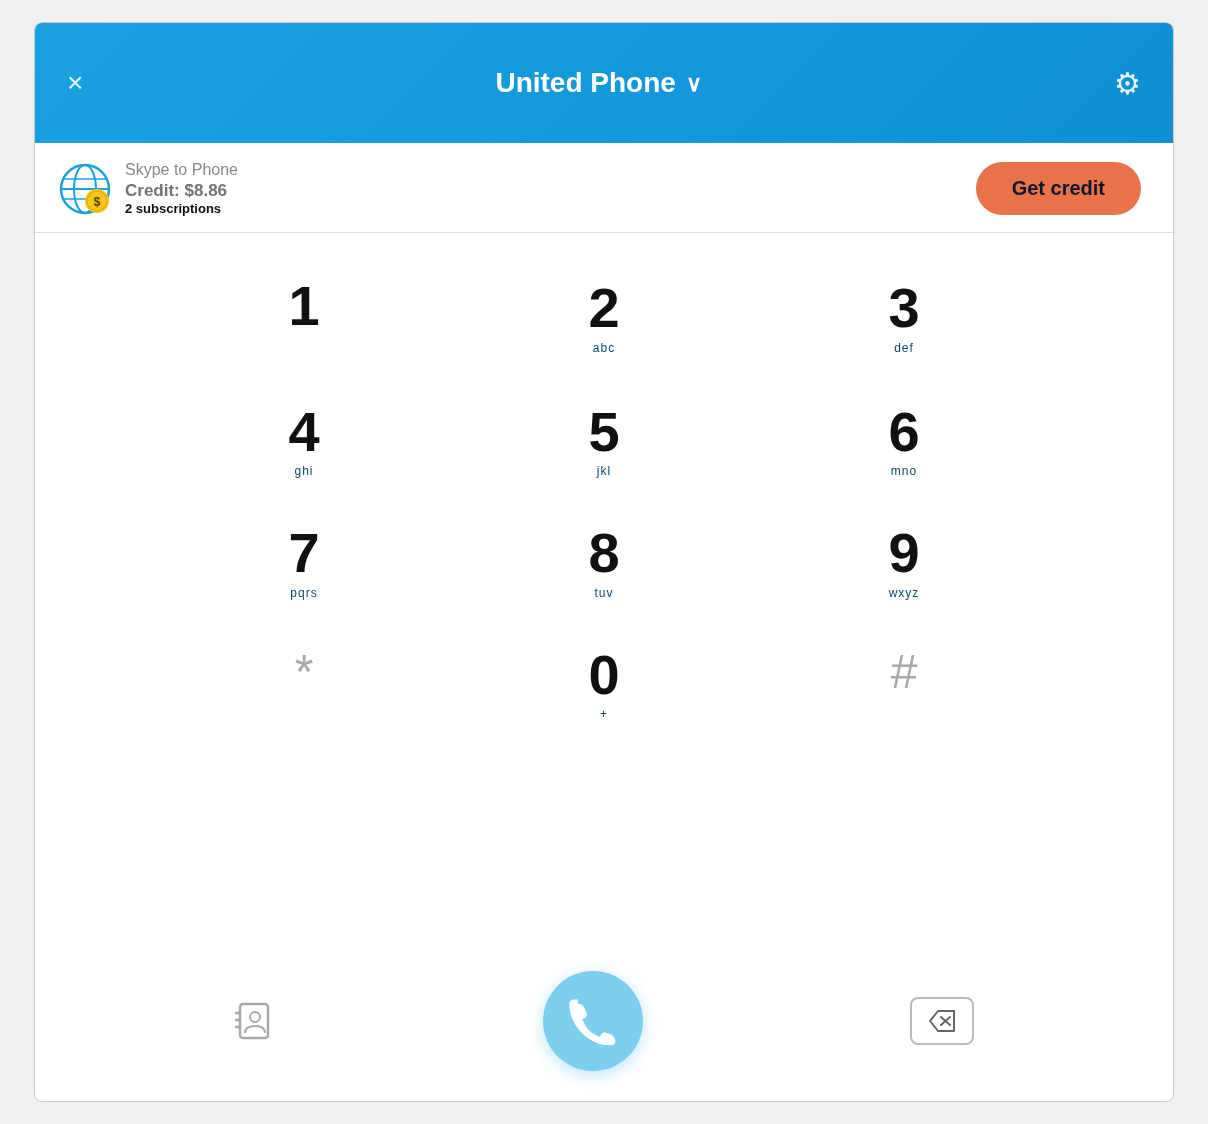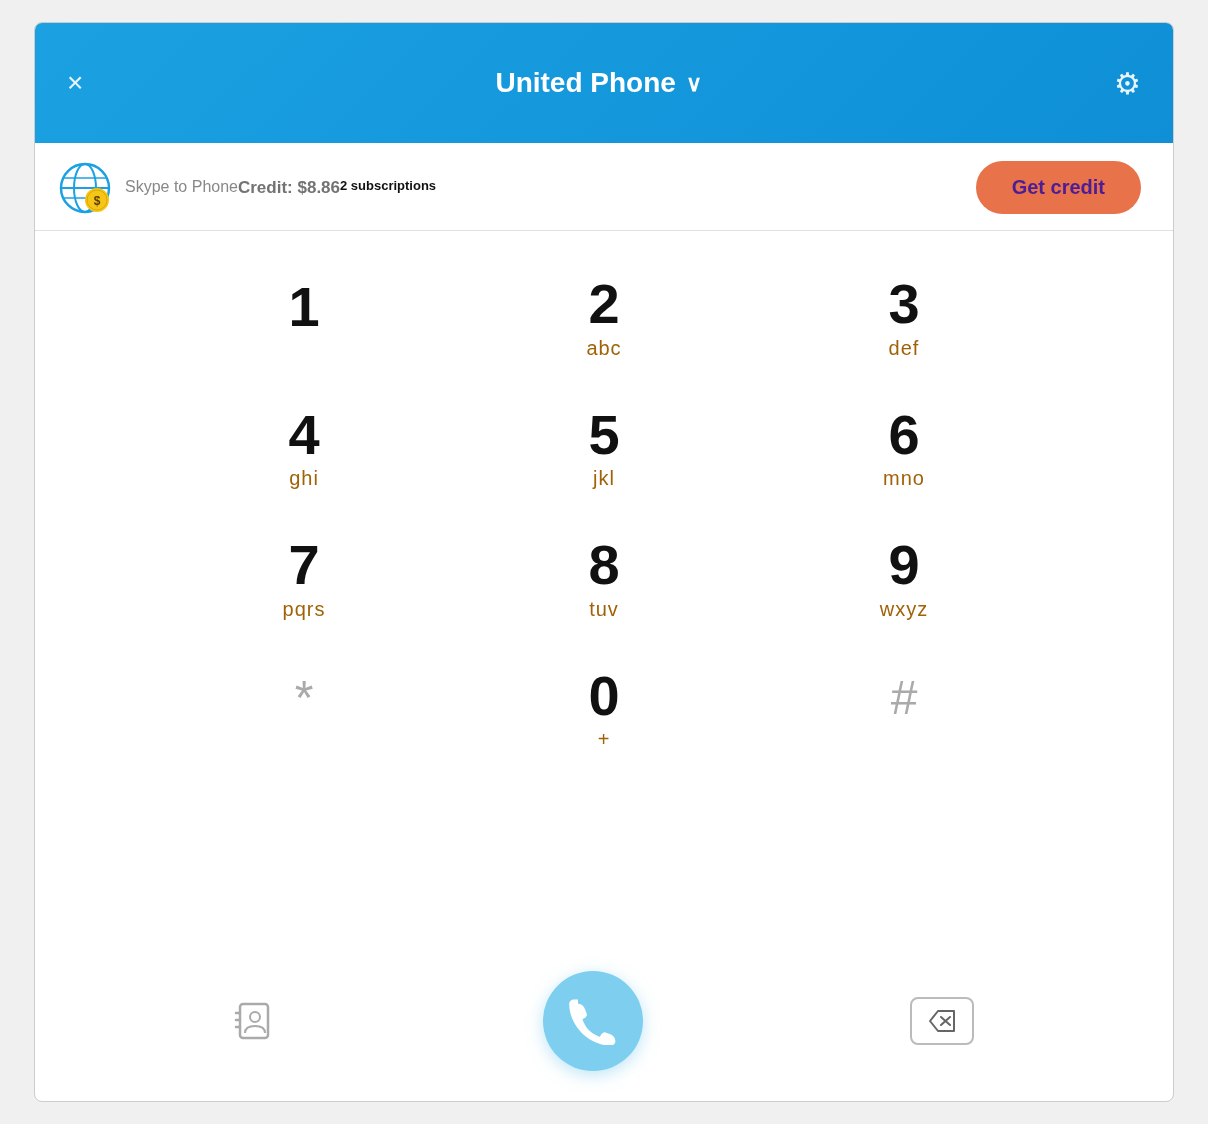--- a/index.html
+++ b/index.html
@@ -74,39 +74,40 @@
       display: flex;
       align-items: center;
       gap: 14px;
     }
     .globe-icon {
       width: 52px;
       height: 52px;
     }
     .credit-text {
       display: flex;
+      flex-direction: column;
     }
     .credit-label {
       color: #888;
       font-size: 16px;
       margin-bottom: 2px;
     }
     .credit-amount {
       font-weight: 700;
       font-size: 17px;
       color: #737373;
     }
     .credit-subs {
       font-weight: 700;
       font-size: 13px;
       color: #111;
     }
     .get-credit-btn {
       background: #e8734a;
-      color: #4c1d95;
+      color: #0f172a;
       border: none;
       border-radius: 50px;
       padding: 15px 36px;
       font-size: 20px;
       font-weight: 600;
       cursor: pointer;
     }
     
     .dialpad {
       flex: 1;
@@ -136,22 +137,22 @@
       font-weight: 800;
       color: #111;
       line-height: 1.1;
     }
     .dial-num.light {
       color: #aaa;
       font-size: 48px;
       font-weight: 400;
     }
     .dial-letters {
-      font-size: 20px;
-      color: #a16207;
+      font-size: 12px;
+      color: #0c4a6e;
       margin-top: 2px;
       letter-spacing: 1px;
     }
     .dial-letters.empty {
       height: 18px;
     }
     
     .bottom-bar {
       display: flex;
       align-items: center;

